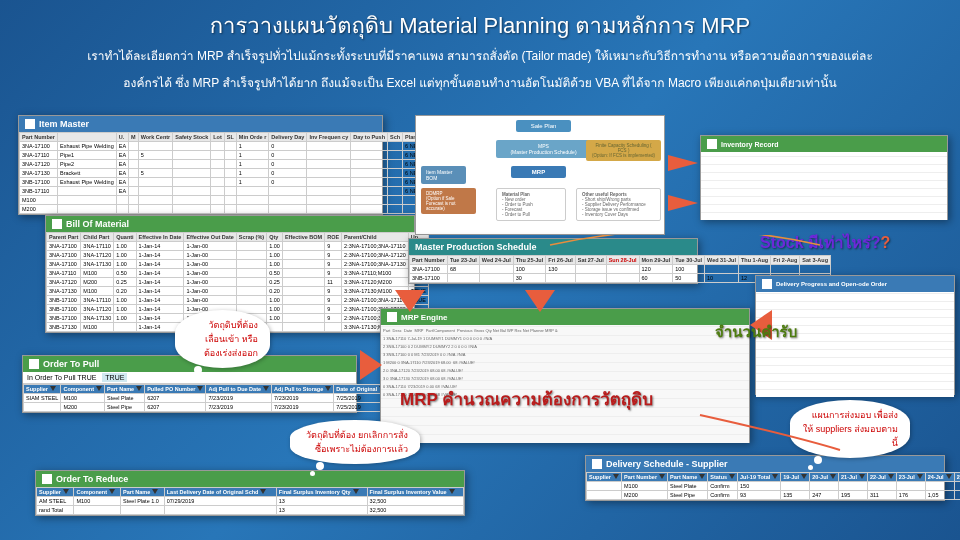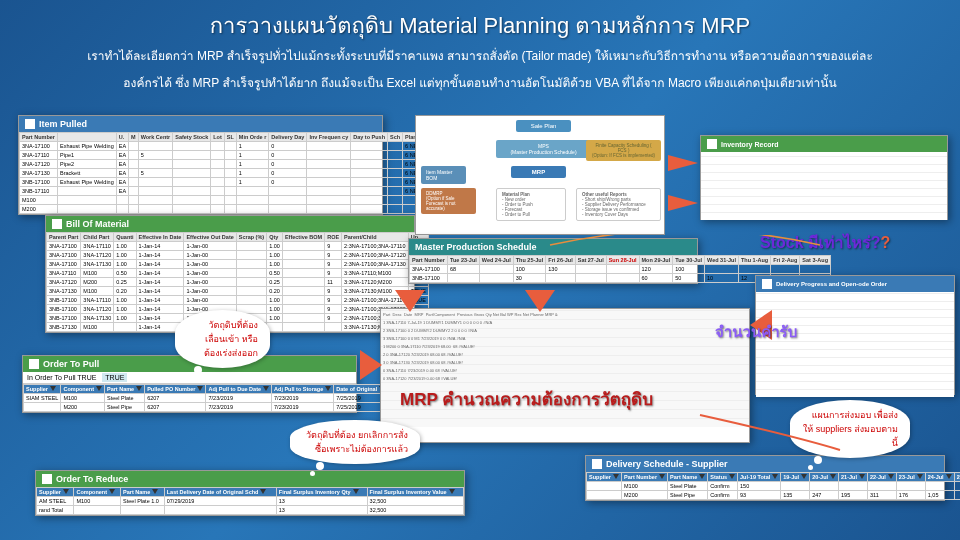--- a/index.html
+++ b/index.html
@@ -32,21 +32,21 @@
 </head>
 <body>
 
 <div class="title">การวางแผนวัตถุดิบ Material Planning ตามหลักการ MRP</div>
 <div class="subtitle">เราทำได้ละเอียดกว่า MRP สำเร็จรูปทั่วไปแม้กระทั้งระบบที่มีราคาแพง   สามารถสั่งตัด (Tailor made) ให้เหมาะกับวิธีการทำงาน หรือความต้องการของแต่ละ</div>
 <div class="subtitle">องค์กรได้  ซึ่ง MRP สำเร็จรูปทำได้ยาก      ถึงแม้จะเป็น Excel แต่ทุกขั้นตอนทำงานอัตโนมัติด้วย VBA ที่ได้จาก Macro  เพียงแค่กดปุ่มเดียวเท่านั้น</div>
 
 <div class="panel" style="left:18px;top:115px;width:365px">
 <div class="panel-head">
       <span class="icon-box"></span>
-      <span>Item Pulled</span>
+      <span>Item Master</span>
     </div>
 <table>
       <thead>
         <tr id="im-h">
           <th>Part Number</th>
           <th></th>
           <th>U.</th>
           <th>M</th>
           <th>Work Centr</th>
           <th>Safety Stock</th>
@@ -534,20 +534,24 @@
           <td>10</td>
           <td>12</td>
           <td>20</td>
           <td></td>
         </tr>
       </tbody>
     </table>
 </div>
 
 <div class="panel" style="left:380px;top:308px;width:370px;height:135px">
+<div class="panel-head green" style="font-size:8px">
+      <span class="icon-box"></span>
+      <span>MRP Engine</span>
+    </div>
 <div style="height:118px;background:repeating-linear-gradient(0deg,#f8f8f8 0,#f8f8f8 8px,#eee 8px,#eee 9px);font-size:4px;padding:2px;overflow:hidden;line-height:8px;color:#666">
 Part&nbsp;&nbsp;Desc&nbsp;&nbsp;Date&nbsp;&nbsp;MRP&nbsp;&nbsp;Part/Component&nbsp;&nbsp;Previous&nbsp;Gross&nbsp;Qty&nbsp;Net&nbsp;Bal&nbsp;WP&nbsp;Rec&nbsp;Net&nbsp;Planner&nbsp;MRP&nbsp;&amp;<br>
 1&nbsp;3NA-17110&nbsp;7-Jul-19&nbsp;1&nbsp;DUMMY1&nbsp;DUMMY1&nbsp;0&nbsp;0&nbsp;0&nbsp;0&nbsp;0&nbsp;0&nbsp;#N/A<br>
 2&nbsp;3NB-17100&nbsp;0&nbsp;2&nbsp;DUMMY2&nbsp;DUMMY2&nbsp;2&nbsp;0&nbsp;0&nbsp;0&nbsp;0&nbsp;#N/A<br>
 3&nbsp;3NB-17100&nbsp;0&nbsp;0&nbsp;M1&nbsp;7/23/2019&nbsp;0&nbsp;0&nbsp;#N/A&nbsp;#N/A<br>
 1&nbsp;M200&nbsp;0&nbsp;3NA-17110&nbsp;7/23/2019&nbsp;68.00&nbsp;&nbsp;68&nbsp;#VALUE!<br>
 2&nbsp;0&nbsp;3NA-17120&nbsp;7/23/2019&nbsp;68.00&nbsp;68&nbsp;#VALUE!<br>
 3&nbsp;0&nbsp;3NA-17130&nbsp;7/23/2019&nbsp;68.00&nbsp;68&nbsp;#VALUE!<br>
 0&nbsp;3NA-17110&nbsp;7/23/2019&nbsp;0.00&nbsp;68&nbsp;#VALUE!<br>
 0&nbsp;3NA-17120&nbsp;7/23/2019&nbsp;0.00&nbsp;68&nbsp;#VALUE!<br>
@@ -624,21 +628,21 @@
     </div>
 <div style="height:105px;background:repeating-linear-gradient(0deg,#fff 0,#fff 7px,#eee 7px,#eee 8px),repeating-linear-gradient(90deg,#fff 0,#fff 18px,#eee 18px,#eee 19px)"></div>
 </div>
 
 <div class="callout" style="left:175px;top:310px;width:95px">วัตถุดิบที่ต้อง เลื่อนเข้า หรือ ต้องเร่งส่งออก</div>
 <div class="callout" style="left:290px;top:420px;width:130px">วัตถุดิบที่ต้อง ยกเลิกการสั่งซื้อเพราะไม่ต้องการแล้ว</div>
 <div class="callout" style="left:790px;top:400px;width:120px">แผนการส่งมอบ เพื่อส่งให้ suppliers ส่งมอบตามนี้</div>
 
 <div class="bigtext" style="left:760px;top:230px;color:#4a90d0"><span style="color:#6d28d9">Stock มีเท่าไหร่?</span><span style="color:#e85d3d">?</span></div>
 <div class="bigtext" style="left:400px;top:385px;color:#b91c1c;font-size:17px;z-index:5">MRP คำนวณความต้องการวัตถุดิบ</div>
-<div class="bigtext" style="left:715px;top:320px;color:#8b5cf6;font-size:15px;z-index:5">จำนวนคำรับ</div>
+<div class="bigtext" style="left:715px;top:320px;color:#4d7c0f;font-size:15px;z-index:5">จำนวนคำรับ</div>
 
 <div class="arrow down" style="left:395px;top:290px"></div>
 <div class="arrow down" style="left:525px;top:290px"></div>
 <div class="arrow right" style="left:360px;top:350px"></div>
 <div class="arrow left" style="left:750px;top:310px"></div>
 <div class="small-arrow-r" style="left:668px;top:155px"></div>
 <div class="small-arrow-r" style="left:668px;top:195px"></div>
 
 <svg class="connector" style="left:540px;top:235px" width="350" height="230">
 <path d="M10,10 Q150,-20 280,10" stroke="#e88d3d" stroke-width="1.5" fill="none"></path>

